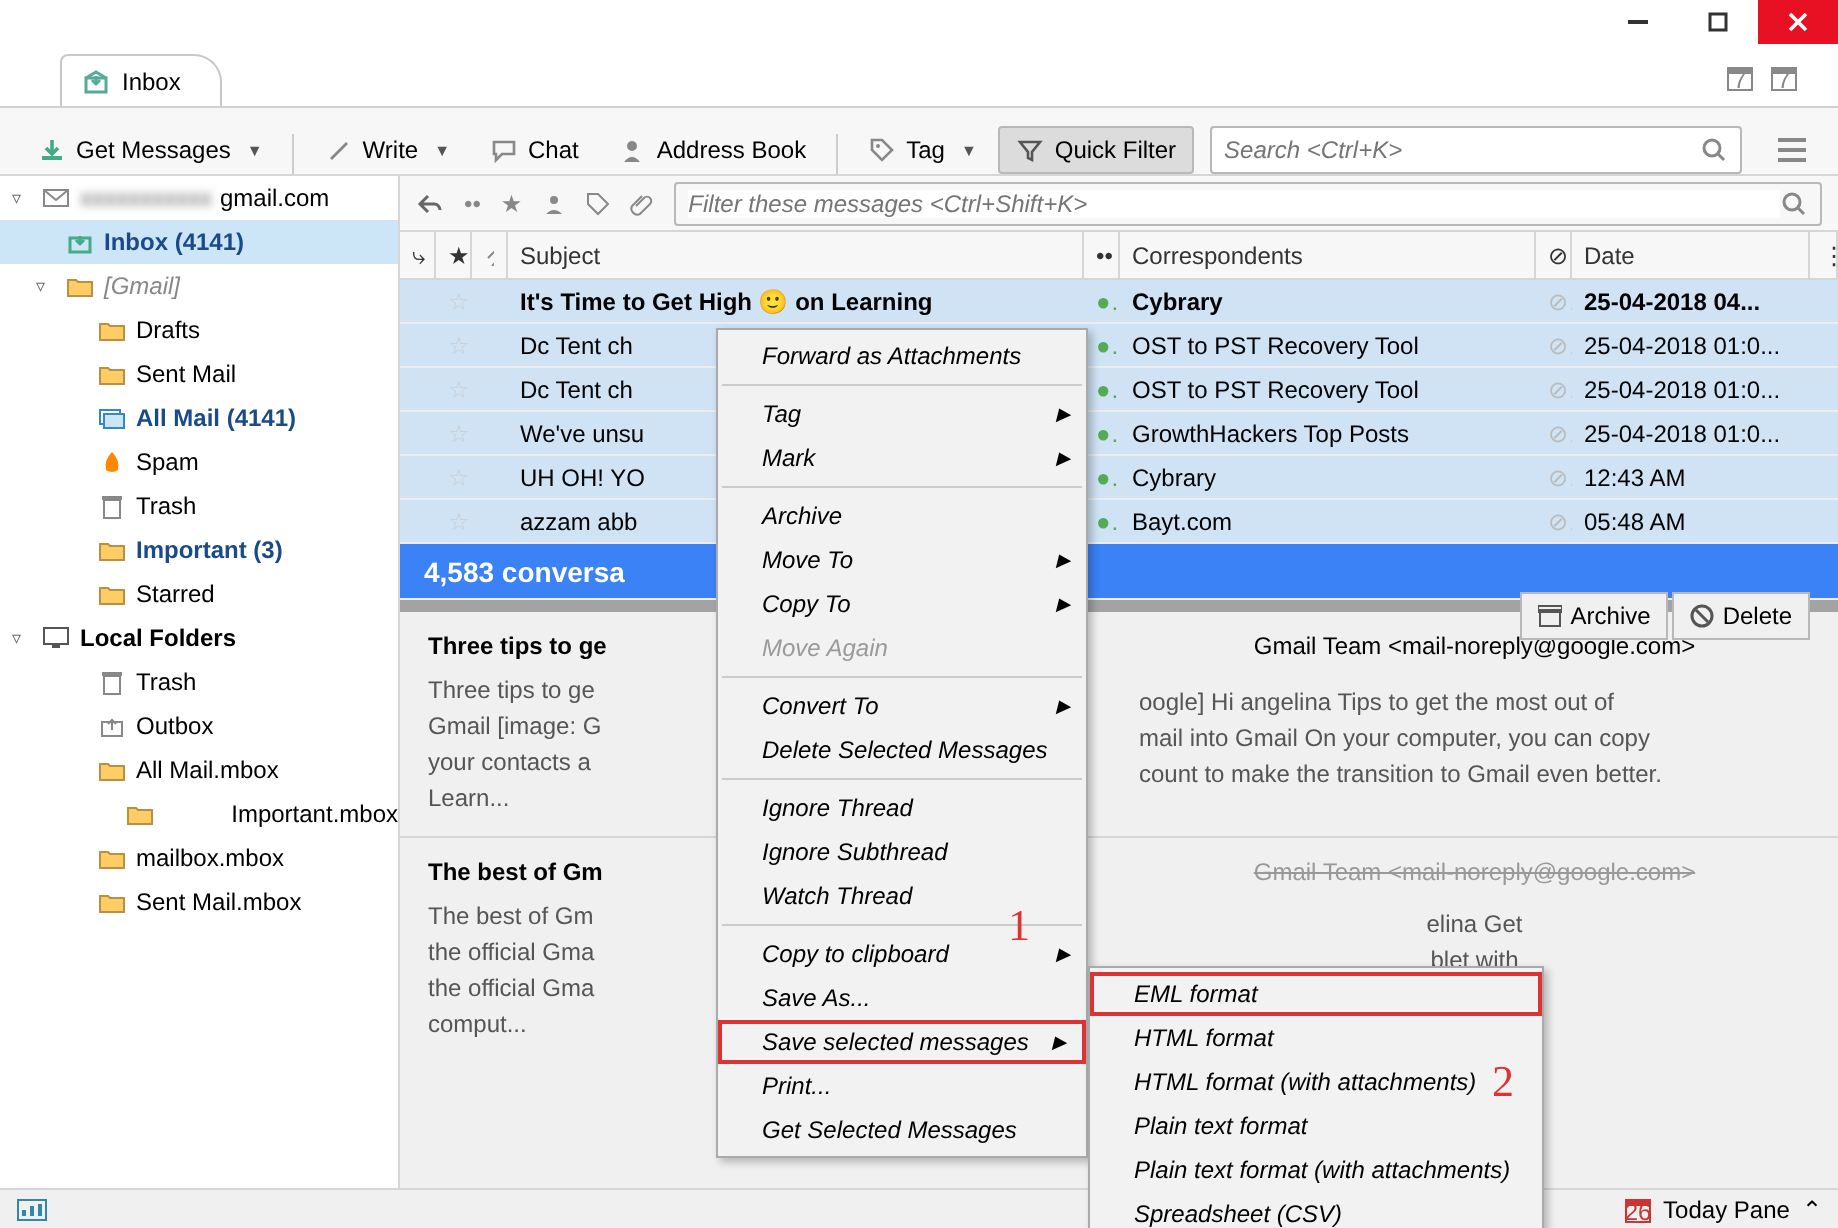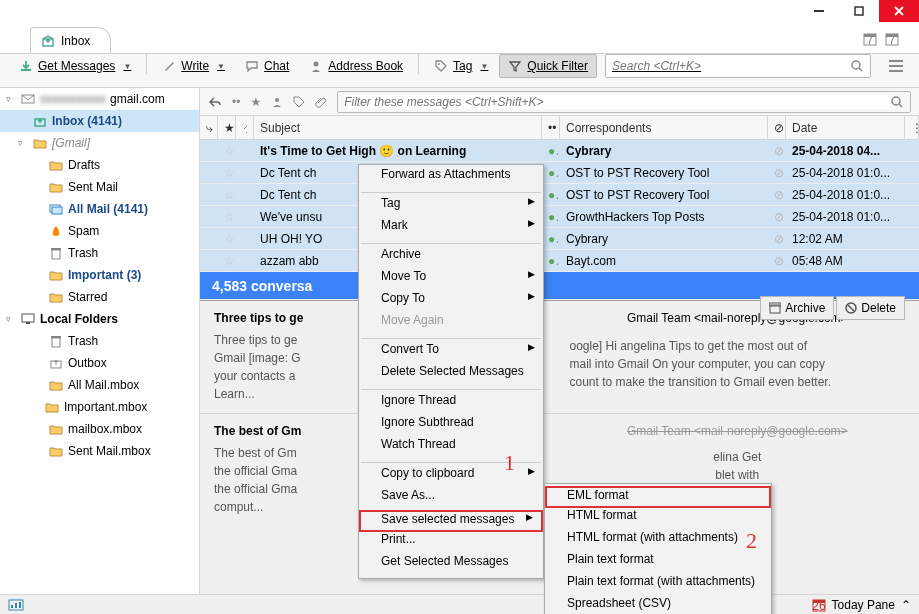--- a/index.html
+++ b/index.html
@@ -4,21 +4,21 @@
 <style>
 * { box-sizing: border-box; margin: 0; padding: 0; font-family: "Segoe UI", Tahoma, sans-serif; font-size: 12px; }
 body { background: #f0f0f0; width: 919px; height: 614px; overflow: hidden; position: relative; }
 .titlebar { height: 28px; background: #fff; display: flex; justify-content: flex-end; align-items: flex-start; }
 .titlebar button { width: 40px; height: 22px; border: none; background: #fff; display:flex;align-items:center;justify-content:center; }
 .titlebar .close { background: #e81123; color: #fff; }
 .tabbar { height: 26px; background: #fff; display:flex; align-items:flex-end; padding-left:30px; border-bottom:1px solid #d0d0d0; position:relative;}
 .tab { height:26px; padding:0 20px 0 10px; border:1px solid #c8c8c8; border-bottom:none; border-radius:4px 14px 0 0; display:flex; align-items:center; gap:6px; background:#fff;}
 .tab-icon{width:14px;height:14px;}
 .tabbar .right-icons{position:absolute;right:20px;top:4px;display:flex;gap:8px;}
-.toolbar { height:34px; background:#f7f7f7; border-bottom:1px solid #d6d6d6; display:flex; align-items:flex-start; padding:0 10px; gap:2px;text-decoration:underline;}
+.toolbar { height:34px; background:#f7f7f7; border-bottom:1px solid #d6d6d6; display:flex; align-items:flex-end; padding:0 10px; gap:2px;}
 .tbtn{padding:4px 8px;display:flex;align-items:center;gap:5px;border:1px solid transparent;background:transparent;border-radius:2px;}
 .tbtn.pressed{background:#dcdcdc;border-color:#b8b8b8;}
 .sep{width:1px;height:20px;background:#ccc;margin:0 4px;}
 .dd-arrow{font-size:8px;color:#555;margin-left:3px;}
 .search-main{flex:1;margin-left:6px;height:24px;border:1px solid #b8b8b8;border-radius:2px;display:flex;align-items:center;padding:0 6px;background:#fff;}
 .search-main input{flex:1;border:none;outline:none;font-style:italic;color:#999;}
 .hamburger{margin-left:10px;padding:4px;}
 
 .main{display:flex;height:calc(614px - 28px - 26px - 34px - 20px);}
 .sidebar{width:200px;background:#fff;border-right:1px solid #d6d6d6;overflow:hidden;}
@@ -35,32 +35,32 @@
 .filter-input{flex:1;height:22px;border:1px solid #b8b8b8;border-radius:2px;padding:0 6px;font-style:italic;color:#999;display:flex;align-items:center;}
 .filter-input input{flex:1;border:none;outline:none;font-style:italic;color:#999;}
 .cols{height:24px;border-bottom:1px solid #d6d6d6;background:#f7f7f7;display:flex;align-items:center;}
 .col{border-right:1px solid #d6d6d6;height:100%;display:flex;align-items:center;padding:0 6px;color:#333;}
 .msgrows{}
 .mr{height:22px;display:flex;align-items:center;border-bottom:1px solid #ededed;}
 .mr.selA{background:#cfe3f5;}
 .mr.selhdr{background:#3b82f6;color:#fff;font-weight:600;height:28px;}
 .cell{padding:0 6px;overflow:hidden;white-space:nowrap;text-overflow:ellipsis;}
 
-.preview{border-top:1px solid #a3a3a3;padding:10px 14px;display:flex;gap:20px;}
+.preview{border-top:6px solid #a3a3a3;padding:10px 14px;display:flex;gap:20px;}
 .pv-col{flex:1;}
 .pv-title{font-weight:600;margin-bottom:6px;}
 .pv-body{color:#555;line-height:1.5;}
 .pv-actions{position:absolute;right:14px;top:296px;display:flex;gap:2px;}
 .pv-actions button{height:24px;padding:0 8px;border:1px solid #b8b8b8;background:#f0f0f0;display:flex;align-items:center;gap:4px;}
 
 .statusbar{height:20px;border-top:1px solid #d6d6d6;background:#f0f0f0;display:flex;align-items:center;justify-content:space-between;padding:0 8px;font-size:11px;}
 .status-right{display:flex;align-items:flex-start;gap:6px;}
 
 .ctxmenu{position:absolute;background:#f2f2f2;border:1px solid #aaa;box-shadow:2px 2px 4px rgba(0,0,0,.25);padding:2px 0;}
-.ctxmenu .mi{height:22px;display:flex;align-items:flex-start;padding:0 28px 0 22px;position:relative;white-space:nowrap;}
+.ctxmenu .mi{height:22px;display:flex;align-items:center;padding:0 28px 0 22px;position:relative;white-space:nowrap;font-style:italic;}
 .ctxmenu .mi.dis{color:#9a9a9a;}
 .ctxmenu .mi .arr{position:absolute;right:8px;font-size:9px;}
 .ctxmenu hr{border:none;border-top:1px solid #ccc;margin:3px 2px;}
 .ctxmenu .mi.hl{border:2px solid #d33;padding-left:20px;}
 .red-num{position:absolute;color:#d33;font-size:22px;font-weight:400;font-family:Georgia,serif;}
 
 svg{display:block;}
 </style>
 </head>
 <body>
@@ -321,21 +321,21 @@
         </div>
         <div class="tree-row" style="padding-left: 34px;">
           <span class="tw"></span>
           <span class="ic">
             <svg width="14" height="12">
               <path d="M1 3 h4 l1 1 h7 v7 h-12 z" fill="#fc6" stroke="#b89040"></path>
             </svg>
           </span>
           <span class="lbl">All Mail.mbox</span>
         </div>
-        <div class="tree-row" style="padding-left: 30px;">
+        <div class="tree-row" style="padding-left: 14px; justify-content: space-between;">
           <span class="tw"></span>
           <span class="ic">
             <svg width="14" height="12">
               <path d="M1 3 h4 l1 1 h7 v7 h-12 z" fill="#fc6" stroke="#b89040"></path>
             </svg>
           </span>
           <span class="lbl">Important.mbox</span>
         </div>
         <div class="tree-row" style="padding-left: 34px;">
           <span class="tw"></span>
@@ -456,21 +456,21 @@
     <div class="cell" style="flex:1;">25-04-2018 01:0...</div>
         </div>
         <div class="mr selA">
     <div class="cell" style="width:18px"></div>
     <div class="cell" style="width:18px;color:#ccc">☆</div>
     <div class="cell" style="width:18px"></div>
     <div class="cell" style="width:288px;">UH OH! YO</div>
     <div class="cell" style="width:18px;color:#5a5">●</div>
     <div class="cell" style="width:208px;">Cybrary</div>
     <div class="cell" style="width:18px;color:#bbb">⊘</div>
-    <div class="cell" style="flex:1;">12:02 AM</div>
+    <div class="cell" style="flex:1;">12:43 AM</div>
         </div>
         <div class="mr selA">
     <div class="cell" style="width:18px"></div>
     <div class="cell" style="width:18px;color:#ccc">☆</div>
     <div class="cell" style="width:18px"></div>
     <div class="cell" style="width:288px;">azzam abb</div>
     <div class="cell" style="width:18px;color:#5a5">●</div>
     <div class="cell" style="width:208px;">Bayt.com</div>
     <div class="cell" style="width:18px;color:#bbb">⊘</div>
     <div class="cell" style="flex:1;">05:48 AM</div>

